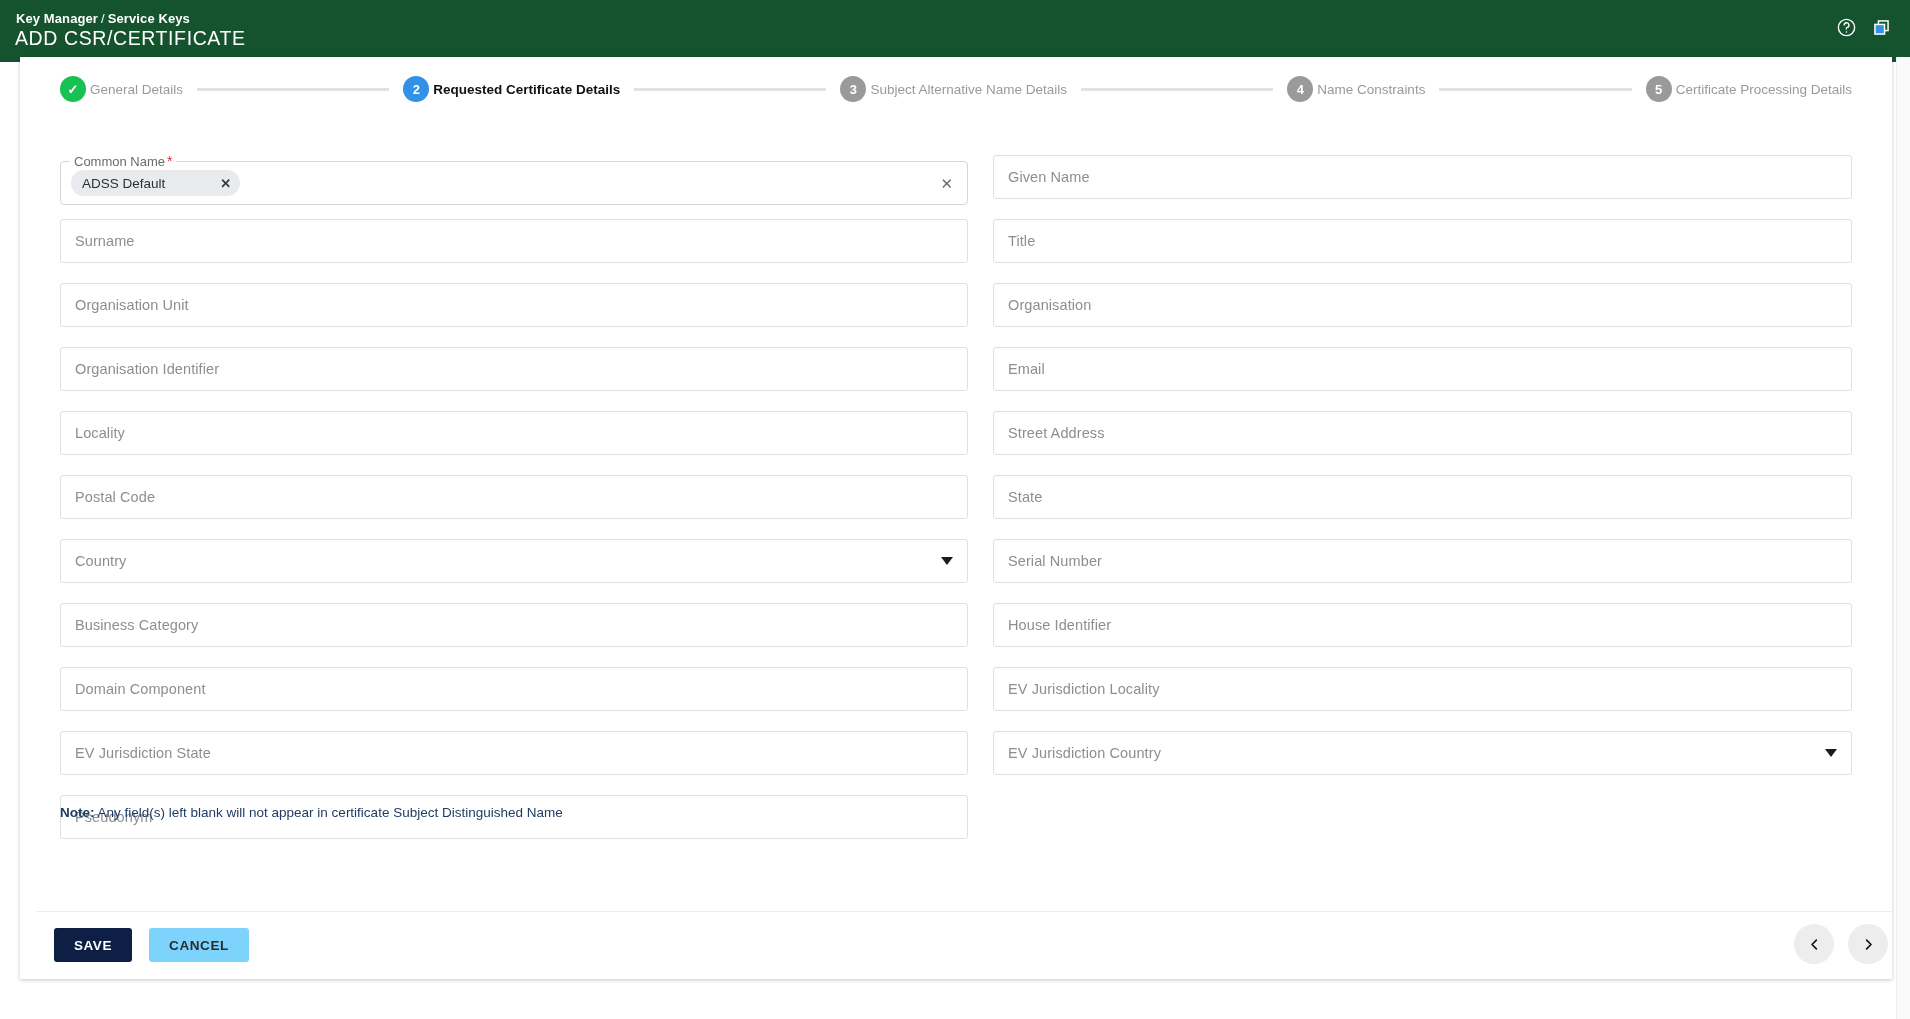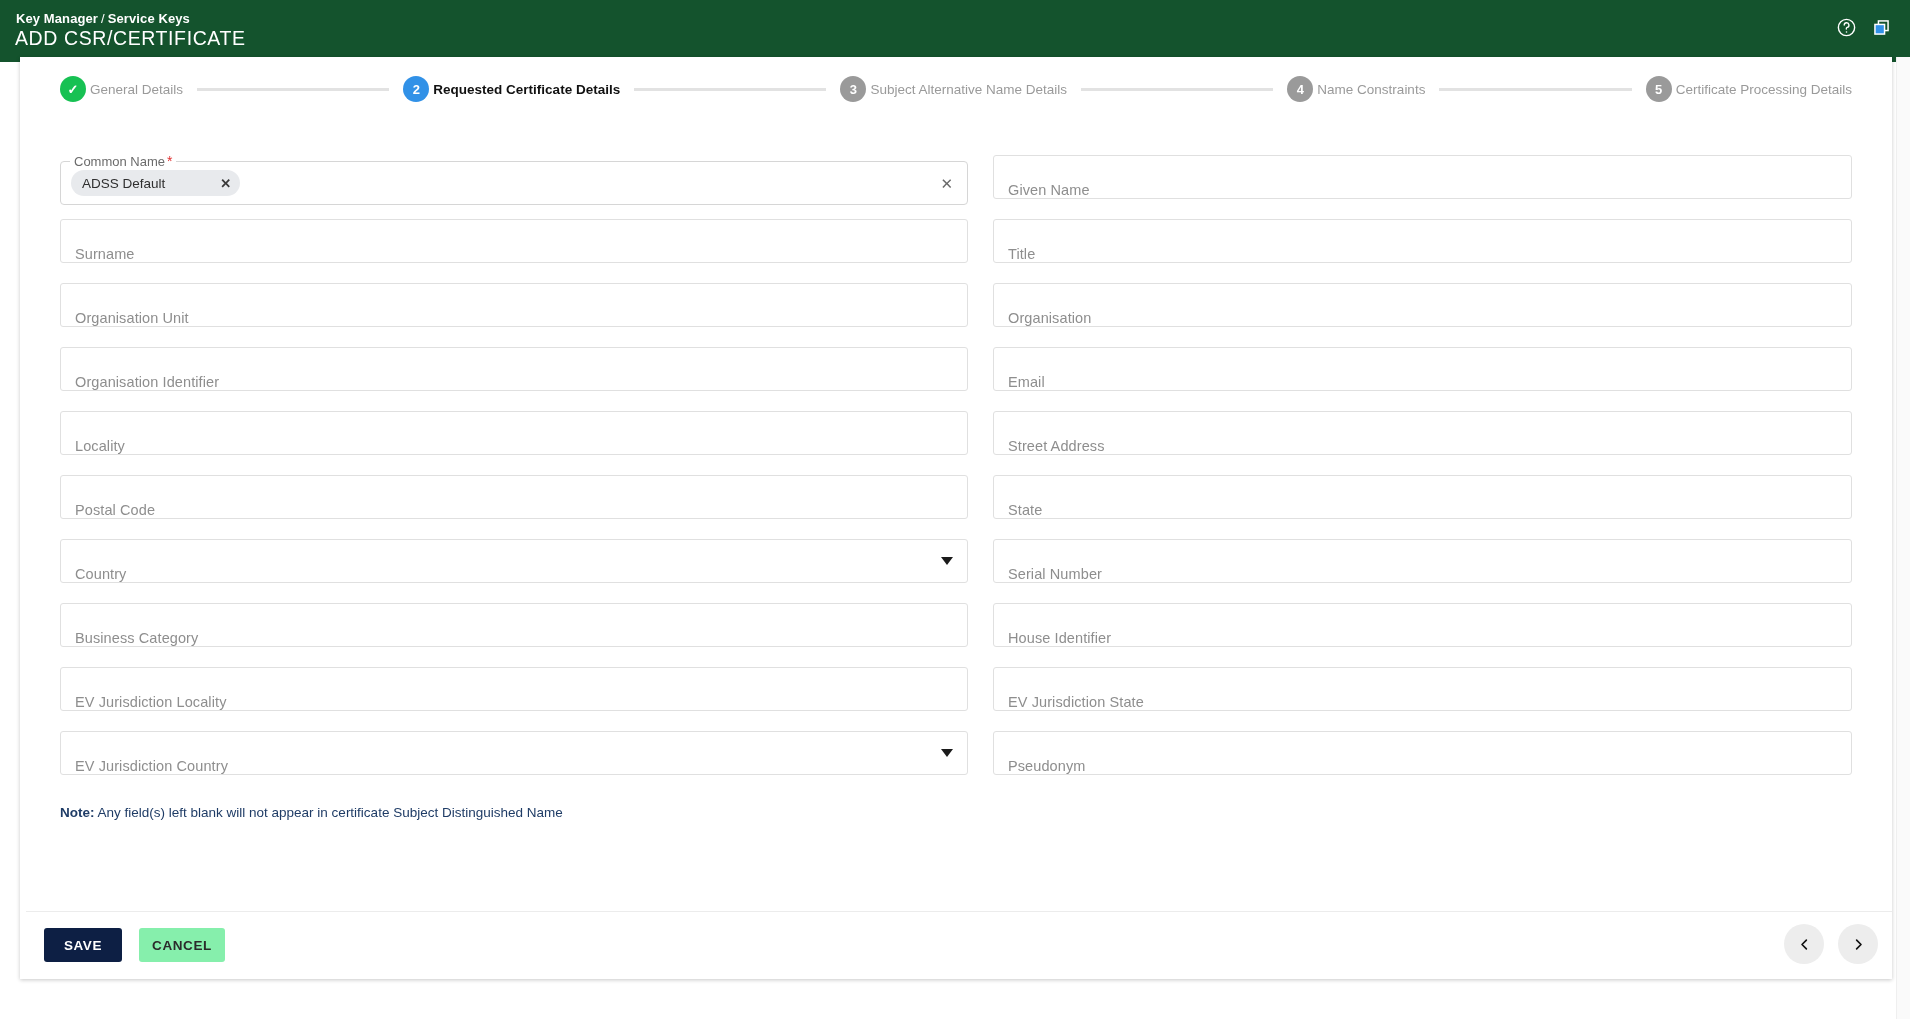--- a/index.html
+++ b/index.html
@@ -87,21 +87,21 @@
   }
   .cell { height: 64px; position: relative; }
   .cell.empty { height: 64px; }
 
   .field {
     position: relative;
     height: 44px;
     border: 1px solid #e0e0e0;
     border-radius: 3px;
     background: #ffffff;
-    display: flex; align-items: flex-end;
+    display: flex; align-items: center;
     padding: 0 14px;
   }
   .field .ph {
     font-size: 14.5px; color: #8e8e8e; letter-spacing: .1px;
   }
   .field .caret {
     position: absolute; right: 14px; top: 50%;
     transform: translateY(-50%);
     width: 0; height: 0;
     border-left: 6px solid transparent;
@@ -146,39 +146,39 @@
 
   
   .note {
     position: absolute; left: 40px; top: 748px;
     font-size: 13.5px; color: #1f3c66;
   }
   .note b { font-weight: bold; margin-top: 25px; }
 
   
   .footer {
-    position: absolute; left: 6px; bottom: 0;
+    position: absolute; left: 16px; bottom: 0;
     width: 1872px; height: 68px;
     border-top: 1px solid #ececec;
     background: #ffffff;
   }
   .btn {
     position: absolute; top: 16px;
     height: 34px; border: none; border-radius: 3px;
     font-size: 13.5px; font-weight: bold; letter-spacing: .6px;
     cursor: pointer;
     font-family: "Liberation Sans", sans-serif;
   }
   .btn-save {
     left: 18px; width: 78px;
     background: #0d1f44; color: #ffffff;
   }
   .btn-cancel {
-    left: 113px; width: 86px;
-    background: #86efac; color: #2b2b2b;
+    left: 113px; width: 100px;
+    background: #7dd3fc; color: #2b2b2b;
   }
   .nav-btns {
     position: absolute; right: 20px; top: 12px;
     display: flex; gap: 14px;
   }
   .nav-btn {
     width: 40px; height: 40px; border-radius: 50%;
     background: #ededed; border: none; cursor: pointer;
     display: flex; align-items: center; justify-content: center;
     color: #111111; font-size: 17px; font-weight: bold;
@@ -347,20 +347,25 @@
         </div>
       </div>
       <div class="cell">
         <div class="field">
           <span class="ph">House Identifier</span>
         </div>
       </div>
 
       <div class="cell">
         <div class="field">
+          <span class="ph">Domain Component</span>
+        </div>
+      </div>
+      <div class="cell">
+        <div class="field">
           <span class="ph">EV Jurisdiction Locality</span>
         </div>
       </div>
 
       <div class="cell">
         <div class="field">
           <span class="ph">EV Jurisdiction State</span>
         </div>
       </div>
       <div class="cell">

